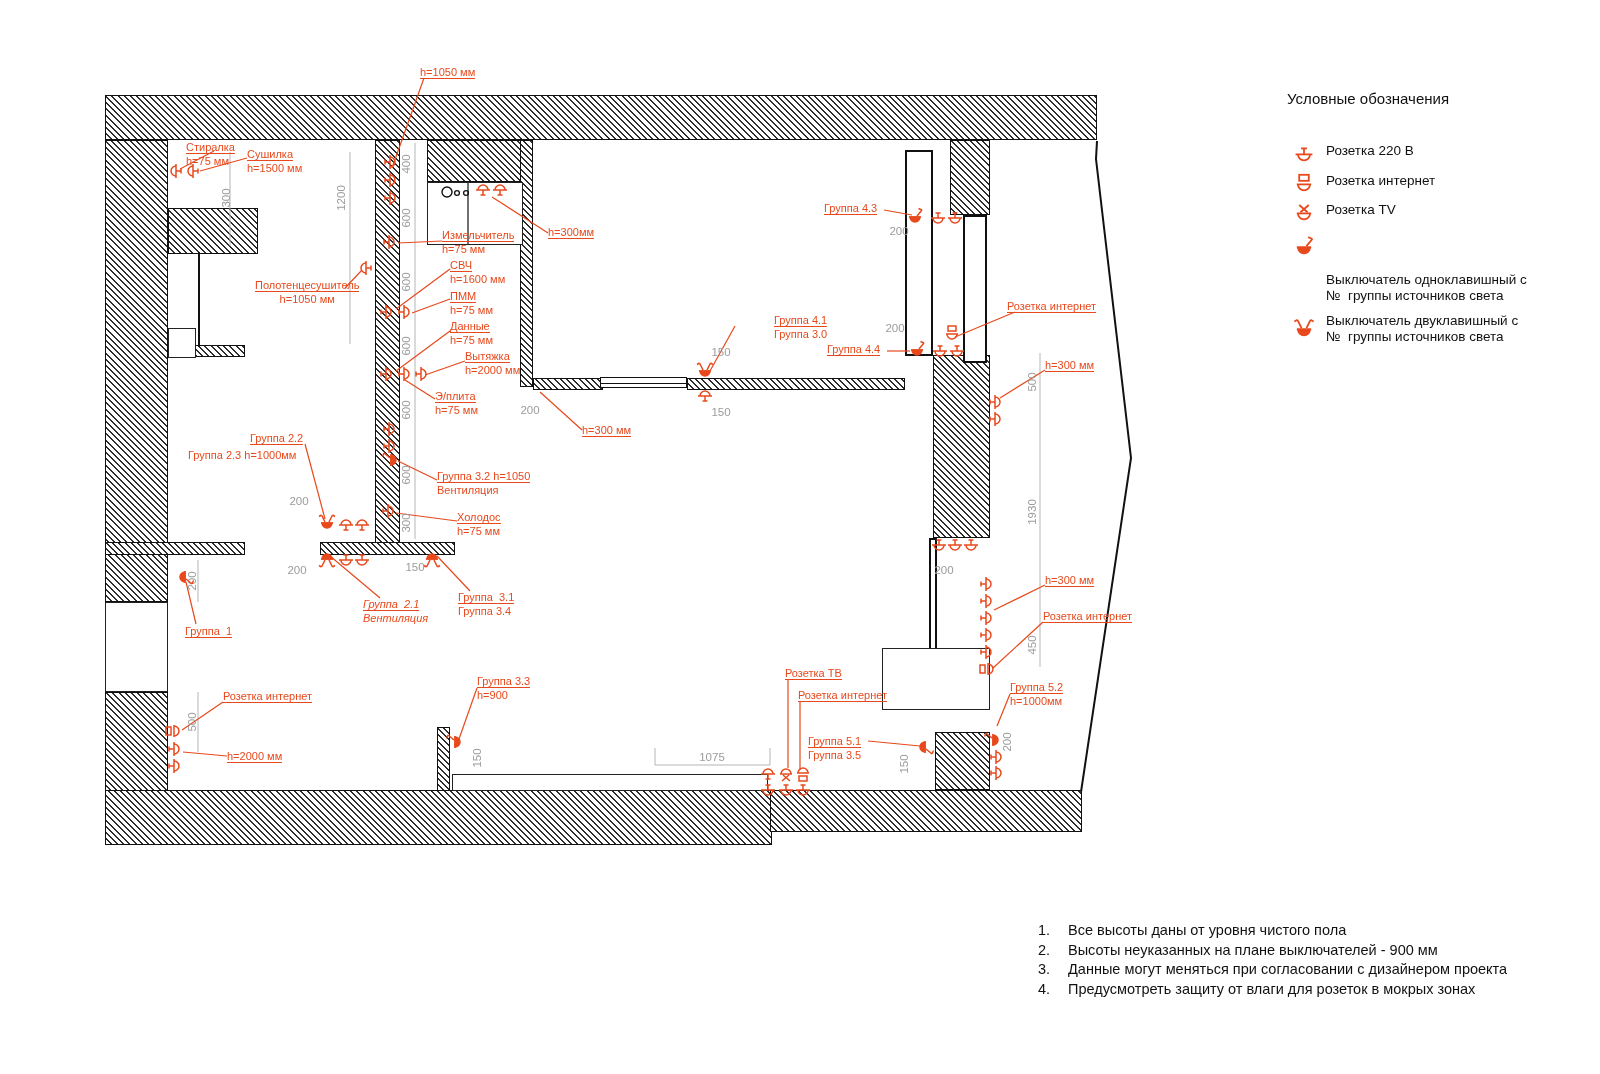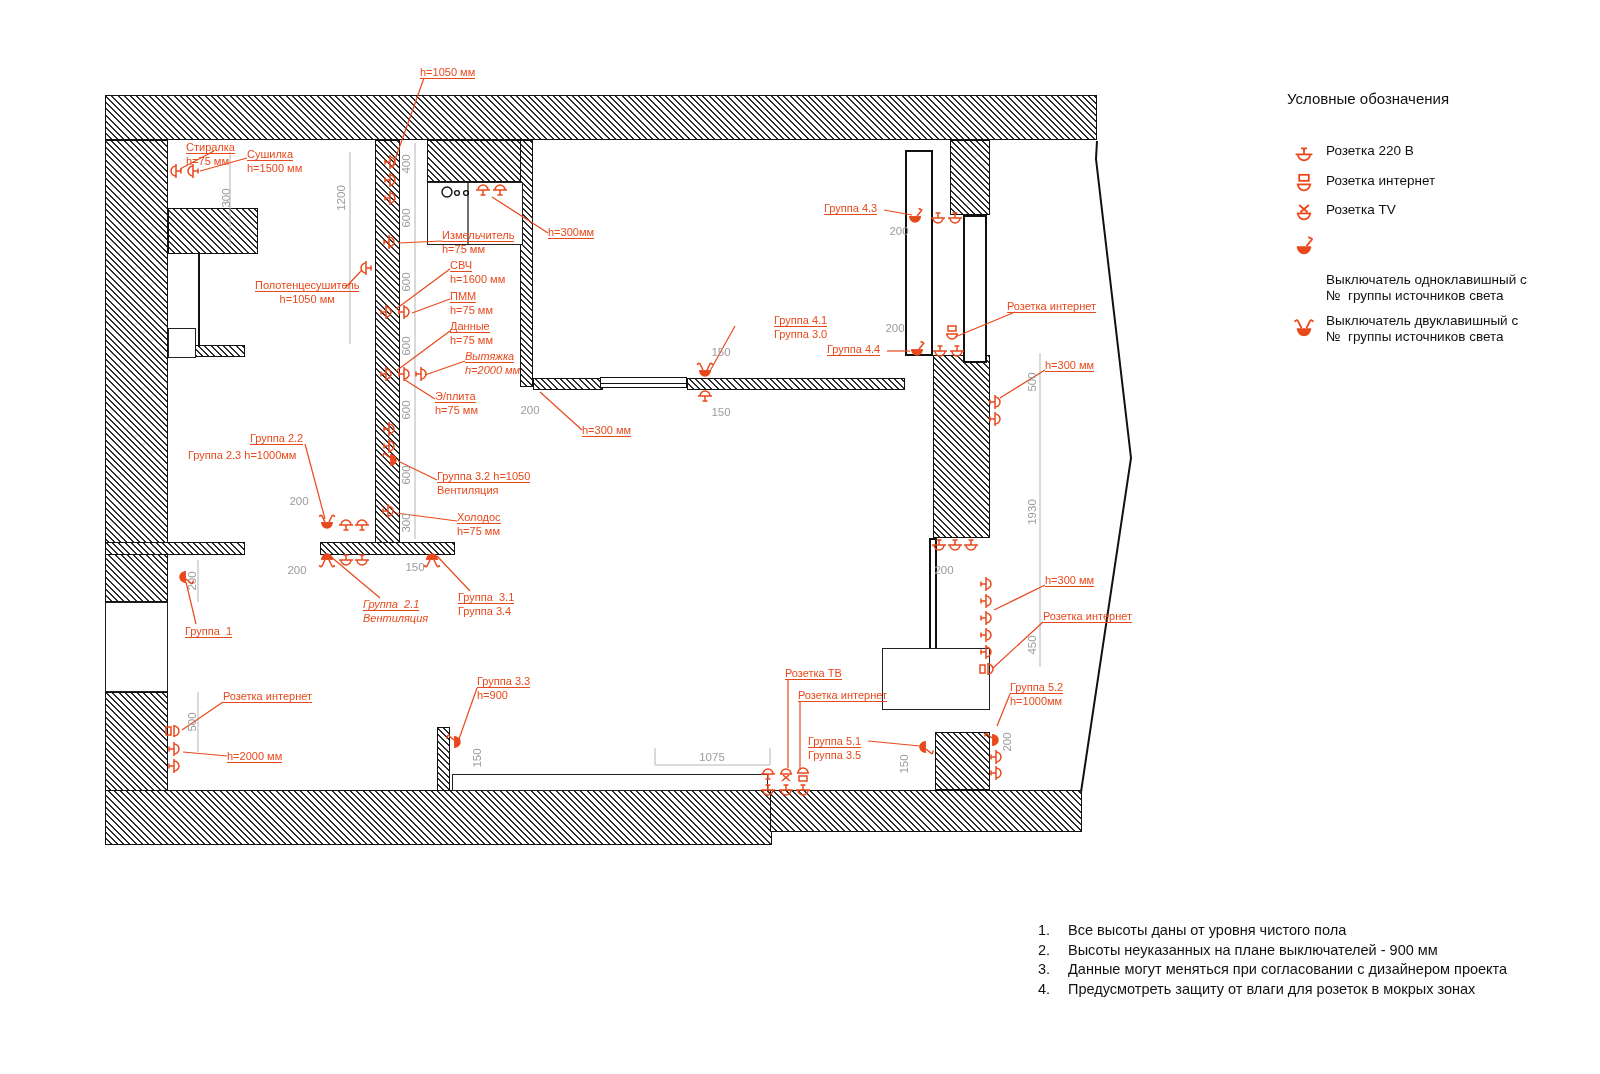--- a/index.html
+++ b/index.html
@@ -154,21 +154,21 @@
 
   <div id="labels">
       <div class="lbl" style="left: 420px; top: 66px;"><div><span class="u">h=1050 мм</span></div></div>
       <div class="lbl" style="left: 186px; top: 141px;"><div><span class="u">Стиралка</span></div><div><span>h=75 мм</span></div></div>
       <div class="lbl" style="left: 247px; top: 148px;"><div><span class="u">Сушилка</span></div><div><span>h=1500 мм</span></div></div>
       <div class="lbl" style="left: 255px; top: 279px; text-align: center;"><div><span class="u">Полотенцесушитель</span></div><div><span>h=1050 мм</span></div></div>
       <div class="lbl" style="left: 442px; top: 229px;"><div><span class="u">Измельчитель</span></div><div><span>h=75 мм</span></div></div>
       <div class="lbl" style="left: 450px; top: 259px;"><div><span class="u">СВЧ</span></div><div><span>h=1600 мм</span></div></div>
       <div class="lbl" style="left: 450px; top: 290px;"><div><span class="u">ПММ</span></div><div><span>h=75 мм</span></div></div>
       <div class="lbl" style="left: 450px; top: 320px;"><div><span class="u">Данные</span></div><div><span>h=75 мм</span></div></div>
-      <div class="lbl" style="left: 465px; top: 350px; font-style: italic;"><div><span class="u">Вытяжка</span></div><div><span>h=2000 мм</span></div></div>
+      <div class="lbl" style="left: 465px; top: 350px;"><div><span class="u">Вытяжка</span></div><div><span>h=2000 мм</span></div></div>
       <div class="lbl" style="left: 435px; top: 390px;"><div><span class="u">Э/плита</span></div><div><span>h=75 мм</span></div></div>
       <div class="lbl" style="left: 548px; top: 226px;"><div><span class="u">h=300мм</span></div></div>
       <div class="lbl" style="left: 582px; top: 424px;"><div><span class="u">h=300 мм</span></div></div>
       <div class="lbl" style="left: 735px; top: 314px; padding-left: 39px;"><div><span class="u">Группа 4.1</span></div><div><span>Группа 3.0</span></div></div>
       <div class="lbl" style="left: 824px; top: 202px;"><div><span class="u">Группа 4.3</span></div></div>
       <div class="lbl" style="left: 827px; top: 343px;"><div><span class="u">Группа 4.4</span></div></div>
       <div class="lbl" style="left: 1007px; top: 300px;"><div><span class="u">Розетка интернет</span></div></div>
       <div class="lbl" style="left: 1045px; top: 359px;"><div><span class="u">h=300 мм</span></div></div>
       <div class="lbl" style="left: 1045px; top: 574px;"><div><span class="u">h=300 мм</span></div></div>
       <div class="lbl" style="left: 1043px; top: 610px;"><div><span class="u">Розетка интернет</span></div></div>

